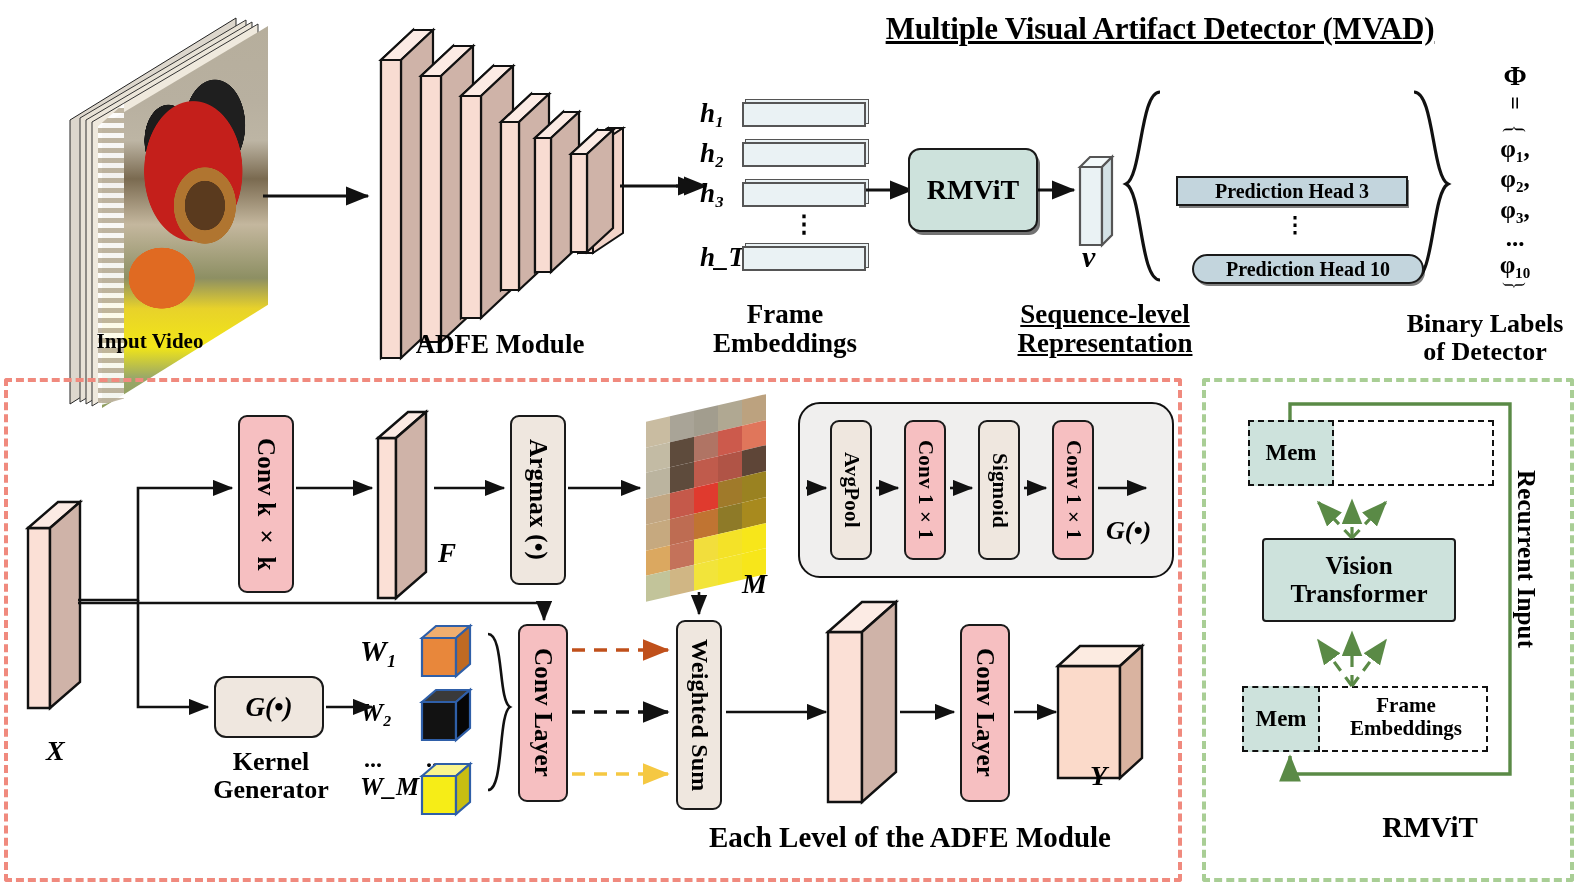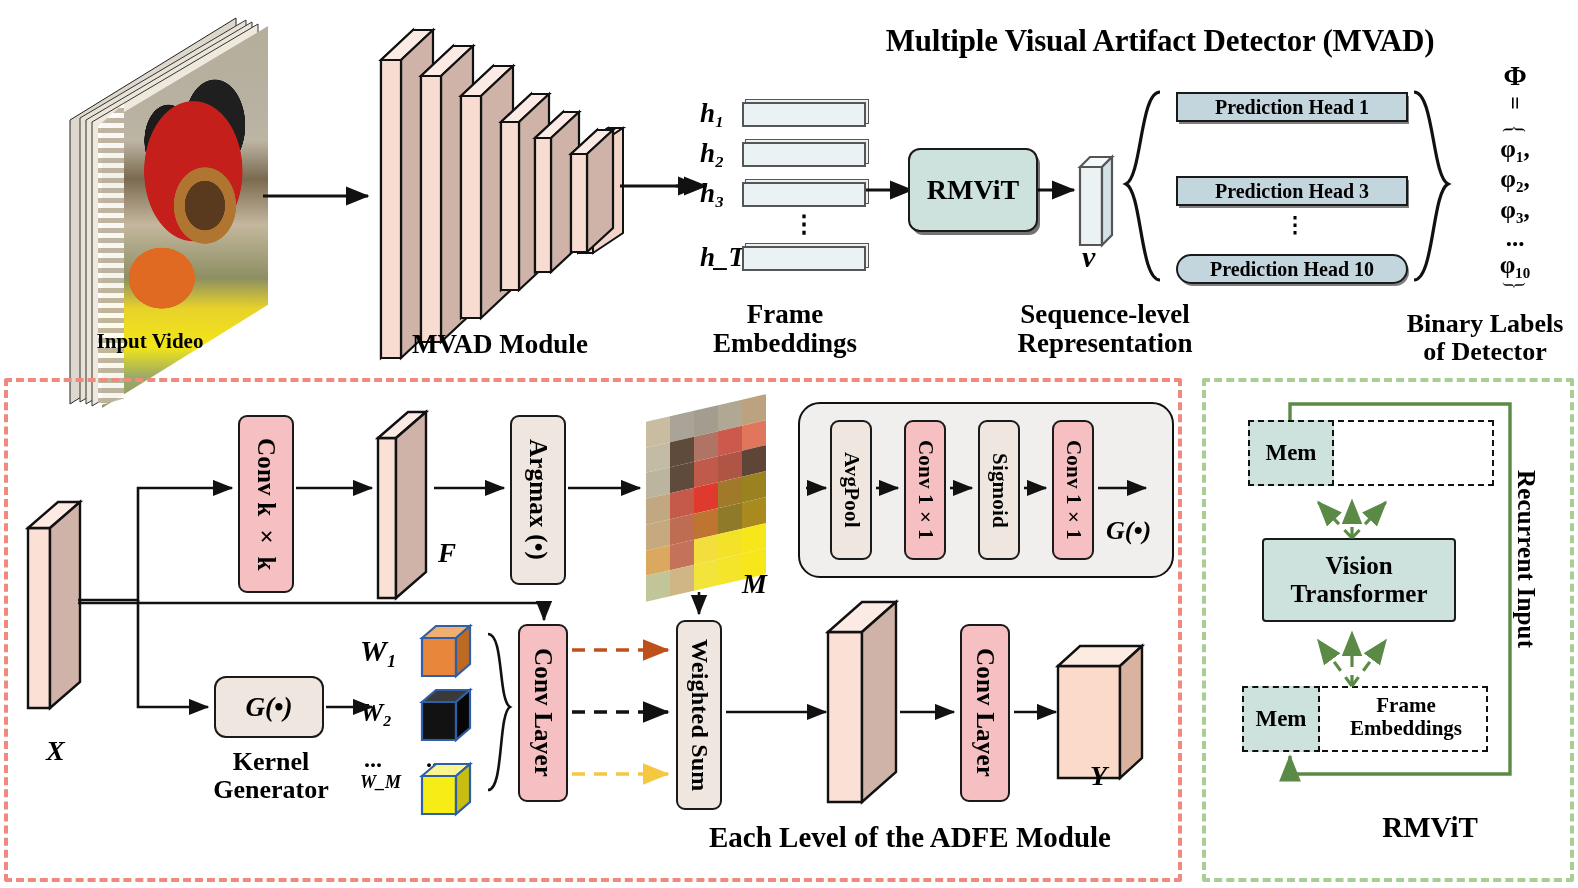--- a/index.html
+++ b/index.html
@@ -18,21 +18,21 @@
   .teal{background:#CDE2DC;}
   .bluegray{background:#C3D5DD;}
   .hbox{display:flex;align-items:center;justify-content:center;
         border:2.5px solid #1a1a1a;box-sizing:border-box;font-weight:bold;}
   svg{position:absolute;left:0;top:0;overflow:visible;}
   .dashpanel{position:absolute;box-sizing:border-box;}
 </style>
 </head>
 <body>
 
-<div class="abs cap" style="left:810px;top:24px;width:700px;font-size:31px;letter-spacing:-.2px;">Multiple Visual Artifact Detector (MVAD)</div>
+<div class="abs cap" style="left:810px;top:12px;width:700px;font-size:31px;letter-spacing:-.2px;text-decoration:underline;">Multiple Visual Artifact Detector (MVAD)</div>
 
 <svg width="1578" height="888" style="position:absolute;left:0;top:0;pointer-events:none;">
   <defs>
     <marker id="ah" markerWidth="9" markerHeight="9" refX="7.5" refY="3.2" orient="auto">
       <path d="M0,0 L8,3.2 L0,6.4 z" fill="#111"></path>
     </marker>
     <marker id="ahO" markerWidth="9" markerHeight="9" refX="7.5" refY="3.2" orient="auto">
       <path d="M0,0 L8,3.2 L0,6.4 z" fill="#C0501B"></path>
     </marker>
     <marker id="ahY" markerWidth="9" markerHeight="9" refX="7.5" refY="3.2" orient="auto">
@@ -131,21 +131,21 @@
     <polygon points="176,128 204,102 204,236 176,262" fill="#CFB3A8" stroke="#111" stroke-width="2.2"></polygon>
     <polygon points="160,128 176,128 176,262 160,262" fill="#F8DCD2" stroke="#111" stroke-width="2.2"></polygon>
 
     <polygon points="196,144 222,120 222,218 196,242" fill="#F8DCD2" stroke="#111" stroke-width="2.2"></polygon>
     <polygon points="196,144 212,144 238,120 222,120" fill="#FCEBE4" stroke="#111" stroke-width="2.2"></polygon>
     <polygon points="212,144 238,120 238,218 212,242" fill="#CFB3A8" stroke="#111" stroke-width="2.2"></polygon>
     <polygon points="196,144 212,144 212,242 196,242" fill="#F8DCD2" stroke="#111" stroke-width="2.2"></polygon>
   </svg>
 </div>
 
-<div class="abs cap" style="left:360px;top:330px;width:280px;font-size:27px;">MVAD Module</div>
+<div class="abs cap" style="left:360px;top:330px;width:280px;font-size:27px;">ADFE Module</div>
 
 <svg class="abs" style="left:0;top:0;width:1578px;height:888px;pointer-events:none;">
   <line x1="620" y1="186" x2="706" y2="186" stroke="#111" stroke-width="3" marker-end="url(#ah)"></line>
 </svg>
 
 <div class="abs" style="left:700px;top:92px;width:170px;height:200px;">
 
   <div class="abs ital" style="left:0;top:6px;font-size:27px;">h₁</div>
   <div class="abs" style="left:42px;top:10px;width:120px;height:21px;background:#EAF2F4;
               border:2px solid #555;box-shadow:3px -3px 0 -1px #EAF2F4, 3px -3px 0 0 #555;"></div>
@@ -181,39 +181,35 @@
 </div>
 
 <div class="abs" style="left:1074px;top:145px;width:50px;height:115px;">
   <svg width="50" height="115">
     <polygon points="6,22 28,22 28,100 6,100" fill="#EAF2F4" stroke="#555" stroke-width="2.2"></polygon>
     <polygon points="6,22 16,12 38,12 28,22" fill="#F4FAFB" stroke="#555" stroke-width="2.2"></polygon>
     <polygon points="28,22 38,12 38,90 28,100" fill="#D4E2E6" stroke="#555" stroke-width="2.2"></polygon>
   </svg>
 </div>
 <div class="abs ital" style="left:1082px;top:240px;font-size:30px;">v</div>
-<div class="abs cap" style="left:980px;top:300px;width:250px;font-size:27px;white-space:pre-line;">Sequence-level
+<div class="abs cap" style="left:980px;top:300px;width:250px;font-size:27px;white-space:pre-line;text-decoration:underline;">Sequence-level
 Representation</div>
 
 <svg class="abs" style="left:0;top:0;width:1578px;height:888px;pointer-events:none;">
   <path d="M1160,92 C1140,92 1142,176 1126,184 C1142,192 1140,280 1160,280" fill="none" stroke="#111" stroke-width="3.2"></path>
   <path d="M1414,92 C1434,92 1432,176 1448,184 C1432,192 1434,280 1414,280" fill="none" stroke="#111" stroke-width="3.2"></path>
 </svg>
 
 <div class="abs" style="left:1176px;top:92px;width:232px;height:194px;">
-  <div class="hbox bluegray" style="position:absolute;left:0;top:0;width:232px;height:30px;font-size:20px;
-              box-shadow:2px 3px 0 -1px rgba(0,0,0,.5);">
-    <span>Prediction Head 1</span>
-  </div>
   <div class="hbox bluegray" style="position:absolute;left:0;top:84px;width:232px;height:30px;font-size:20px;
               box-shadow:2px 3px 0 -1px rgba(0,0,0,.5);">
     <span>Prediction Head 3</span>
   </div>
   <div style="position:absolute;left:108px;top:120px;font-size:22px;font-weight:bold;">⋮</div>
-  <div class="hbox bluegray" style="position:absolute;left:0;top:162px;width:232px;height:30px;font-size:20px;
+  <div class="hbox bluegray" style="position:absolute;left:16px;top:162px;width:232px;height:30px;font-size:20px;
               box-shadow:2px 3px 0 -1px rgba(0,0,0,.5);border-radius:15px;">
     <span>Prediction Head 10</span>
   </div>
 </div>
 
 <div class="abs" style="left:1460px;top:62px;width:110px;height:230px;text-align:center;">
   <div style="font-size:28px;font-weight:bold;line-height:1;">Φ</div>
   <div style="font-size:24px;font-weight:bold;line-height:1.1;transform:rotate(90deg);">=</div>
   <div style="font-size:26px;line-height:.6;margin-top:2px;">︷</div>
   <div style="font-size:25px;font-weight:bold;line-height:1.22;">φ₁,</div>
@@ -333,21 +329,21 @@
   <div class="abs ital" style="left:0;top:78px;font-size:26px;font-family:Liberation Serif, serif;">W₂</div>
   <svg class="abs" style="left:56px;top:66px;width:66px;height:62px;">
     <polygon points="6,16 40,16 40,54 6,54" fill="#121212" stroke="#2F5FA8" stroke-width="2.2"></polygon>
     <polygon points="6,16 20,4 54,4 40,16" fill="#3A3A3A" stroke="#2F5FA8" stroke-width="2.2"></polygon>
     <polygon points="40,16 54,4 54,42 40,54" fill="#060606" stroke="#2F5FA8" stroke-width="2.2"></polygon>
   </svg>
 
   <div class="abs" style="left:4px;top:126px;font-size:24px;font-weight:bold;">...</div>
   <div class="abs" style="left:66px;top:126px;font-size:24px;font-weight:bold;">...</div>
 
-  <div class="abs ital" style="left:0;top:152px;font-size:18px;">W_M</div>
+  <div class="abs ital" style="left:0;top:152px;font-size:26px;">W_M</div>
   <svg class="abs" style="left:56px;top:140px;width:66px;height:62px;">
     <polygon points="6,16 40,16 40,54 6,54" fill="#F6ED17" stroke="#2F5FA8" stroke-width="2.2"></polygon>
     <polygon points="6,16 20,4 54,4 40,16" fill="#FAF58E" stroke="#2F5FA8" stroke-width="2.2"></polygon>
     <polygon points="40,16 54,4 54,42 40,54" fill="#C8BE12" stroke="#2F5FA8" stroke-width="2.2"></polygon>
   </svg>
 </div>
 
 <div class="abs vbox pink" style="left:518px;top:624px;width:50px;height:178px;">
   <span class="vtxt" style="font-size:25px;">Conv Layer</span>
 </div>

